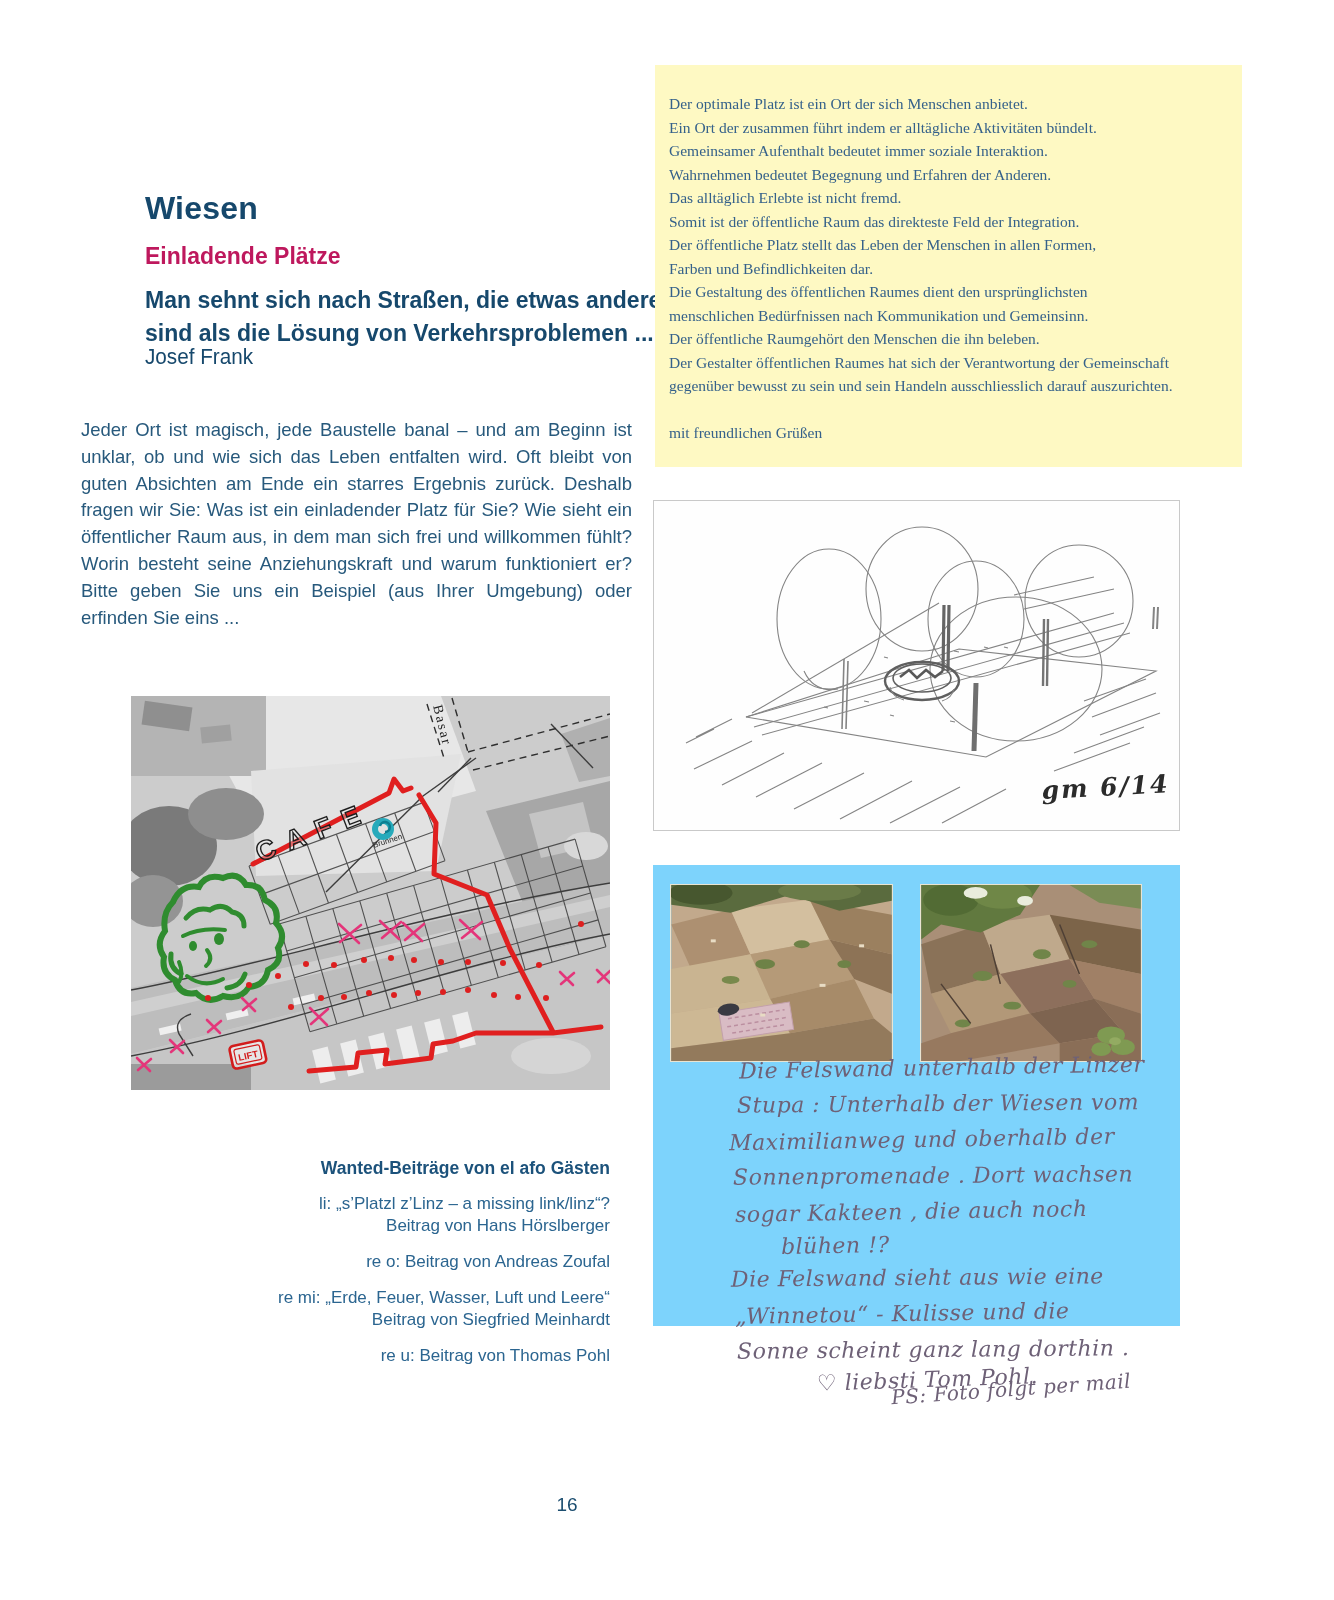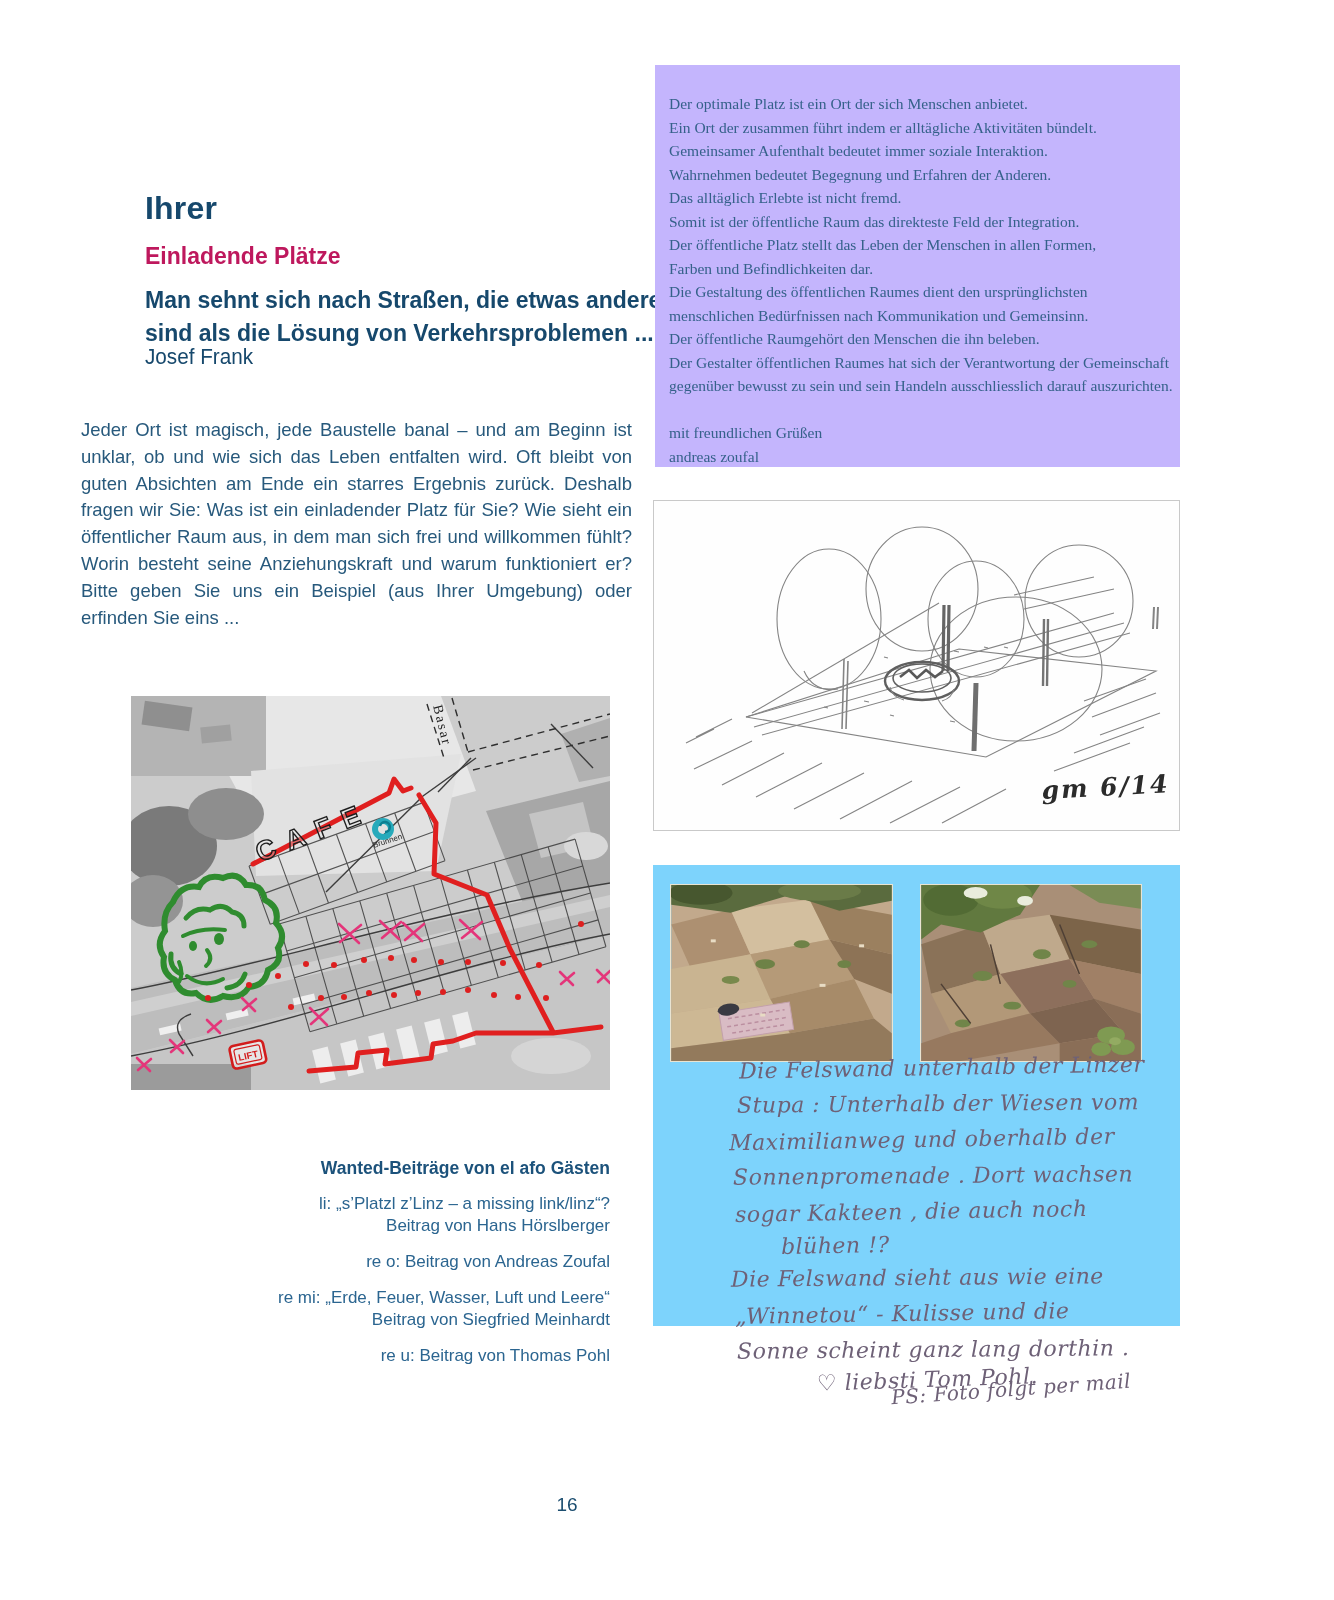--- a/index.html
+++ b/index.html
@@ -33,22 +33,22 @@
   .map-wrap { position:absolute; left:131px; top:696px; width:479px; height:394px; }
   .map-wrap svg { display:block; }
   
   .captions { position:absolute; left:145px; top:1118px; width:465px; text-align:right; color:#2b6590;margin-top:40px; }
   .cap-head { font-size:17.5px; font-weight:bold; color:#1c527b; }
   .cap-line { font-size:17px; line-height:22px; }
   .cap-gap-l { margin-top:14px; }
   .cap-gap-s { margin-top:0px; }
   
   .letter-box {
-    position:absolute; left:655px; top:65px; width:525px; height:402px;
-    background:#c4b5fd; padding:27px 10px 0 14px;
+    position:absolute; left:655px; top:65px; width:587px; height:402px;
+    background:#fef9c3; padding:27px 10px 0 14px;
   }
   .letter-box div {
     font-family:"Liberation Serif", serif; font-size:15.5px; line-height:23.5px;
     color:#35618a; white-space:nowrap;
   }
   .letter-spacer { height:23.5px; }
   .sketch-box {
     position:absolute; left:653px; top:500px; width:527px; height:331px;
     background:#fefefe; border:1px solid #c9c9c9;
   }
@@ -69,21 +69,21 @@
   .page-num {
     position:absolute; left:532px; top:1494px; width:70px; text-align:center;
     font-size:19px; color:#1c4e70;
   }
 </style>
 </head>
 <body>
 
 <div class="page">
 
-  <h1 class="title">Ihrer</h1>
+  <h1 class="title">Wiesen</h1>
   <h2 class="subtitle">Einladende Plätze</h2>
   <div class="quote">
     <div>Man sehnt sich nach Straßen, die etwas anderes</div>
     <div>sind als die Lösung von Verkehrsproblemen ...</div>
   </div>
   <div class="author">Josef Frank</div>
   <p class="body-par">Jeder Ort ist magisch, jede Baustelle banal – und am Beginn ist unklar, ob und wie sich das Leben entfalten wird. Oft bleibt von guten Absichten am Ende ein starres Ergebnis zurück. Deshalb fragen wir Sie: Was ist ein einladender Platz für Sie? Wie sieht ein öffentlicher Raum aus, in dem man sich frei und willkommen fühlt? Worin besteht seine Anziehungskraft und warum funktioniert er? Bitte geben Sie uns ein Beispiel (aus Ihrer Umgebung) oder erfinden Sie eins ...</p>
 
   <div class="map-wrap">
     <svg width="479" height="394" viewBox="0 0 479 394">
@@ -244,21 +244,20 @@
     <div>Somit ist der öffentliche Raum das direkteste Feld der Integration.</div>
     <div>Der öffentliche Platz stellt das Leben der Menschen in allen Formen,</div>
     <div>Farben und Befindlichkeiten dar.</div>
     <div>Die Gestaltung des öffentlichen Raumes dient den ursprünglichsten</div>
     <div>menschlichen Bedürfnissen nach Kommunikation und Gemeinsinn.</div>
     <div>Der öffentliche Raumgehört den Menschen die ihn beleben.</div>
     <div>Der Gestalter öffentlichen Raumes hat sich der Verantwortung der Gemeinschaft</div>
     <div>gegenüber bewusst zu sein und sein Handeln ausschliesslich darauf auszurichten.</div>
     <div class="letter-spacer"></div>
     <div>mit freundlichen Grüßen</div>
-    <div>andreas zoufal</div>
   </div>
 
   <div class="sketch-box">
     <svg width="525" height="329" viewBox="0 0 525 329">
       <g stroke="#777777" stroke-width="1.1" fill="none" opacity="0.9">
 
         <path d="M92,216 L305,148 L502,170 L332,256 Z"></path>
         <path d="M92,216 L460,112 M100,226 L470,122 M108,234 L476,132"></path>
         <path d="M285,102 L98,212"></path>
 

